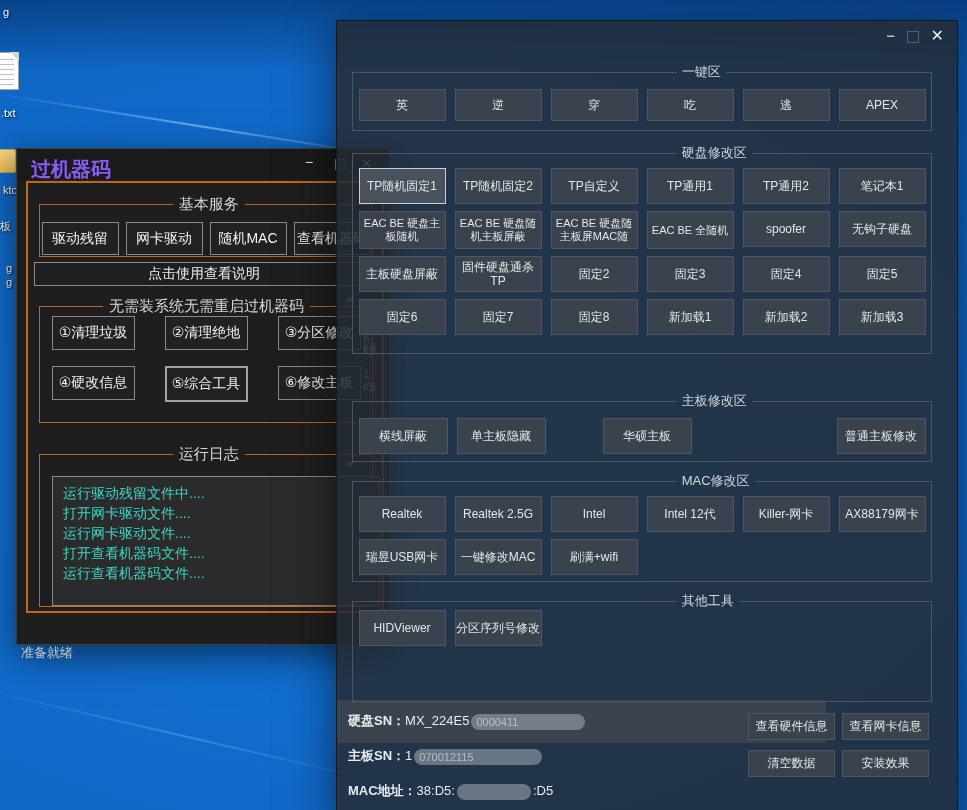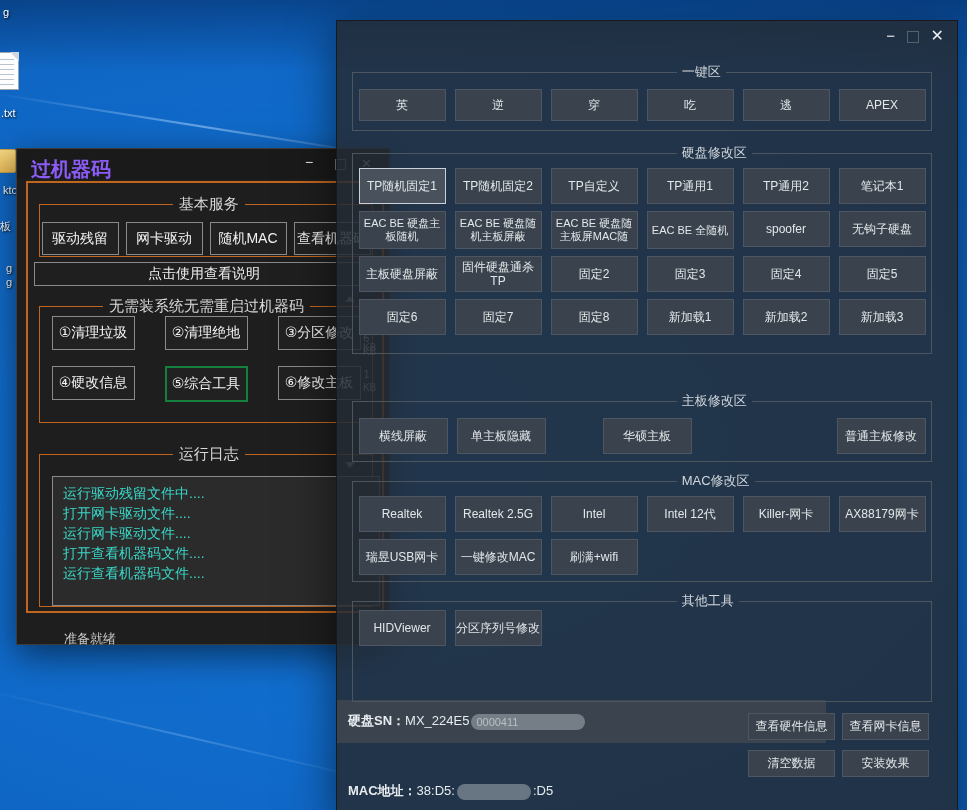--- a/index.html
+++ b/index.html
@@ -37,27 +37,27 @@
   .lgrp-basic legend{margin-left:40%;}
   .row-basic{display:grid;grid-template-columns:repeat(4,77px);gap:7px;justify-content:center;margin-top:8px;}
   .lbtn{background:#212121;border:1px solid #8a8a8a;color:#f2f2f2;font-size:14px;height:31px;
     display:flex;align-items:center;justify-content:center;text-align:center;white-space:nowrap;}
   .help-btn{position:absolute;left:17px;top:113px;width:338px;height:22px;background:#1f1f1f;border:1px solid #8a8a8a;
     color:#f0f0f0;font-size:14px;display:flex;align-items:center;justify-content:center;}
   .lgrp-nr{left:22px;top:148px;width:332px;height:124px;}
   .lgrp-nr legend{margin-left:19%;}
   .row-nr{display:grid;grid-template-columns:repeat(3,83px);column-gap:30px;row-gap:16px;justify-content:center;}
   .row-nr .lbtn{height:32px;}
-  .lbtn.active{border:2px solid #15803d;}
+  .lbtn.active{border:2px solid #a3a3a3;}
   .lgrp-log{left:22px;top:296px;width:332px;height:160px;}
   .lgrp-log legend{margin-left:40%;}
   .logbox{position:absolute;left:12px;top:12px;width:306px;height:116px;background:#2b2b2b;border:1px solid #8a8a8a;
     padding:6px 10px;overflow:hidden;}
   .logline{color:#39d8c8;font-size:14px;line-height:20px;white-space:nowrap;}
-  .lw-status{position:absolute;left:4px;top:481px;color:#c9c9c9;font-size:13px;margin-left:43px;}
+  .lw-status{position:absolute;left:4px;top:495px;color:#c9c9c9;font-size:13px;}
 
   
   .behind{position:absolute;left:0;top:0;z-index:3;}
   .band{position:absolute;left:337px;top:700px;width:489px;height:43px;background:rgba(233,236,239,.8);}
   .kb{position:absolute;color:rgba(218,223,227,.8);font-size:11px;font-family:"DejaVu Sans Mono",monospace;}
   .arrow{position:absolute;width:0;height:0;border-left:5px solid transparent;border-right:5px solid transparent;}
   .arrow.up{left:345px;top:296px;border-bottom:6px solid rgba(205,211,217,.6);}
   .arrow.down{left:345px;top:462px;border-top:6px solid rgba(205,211,217,.6);}
 
   
@@ -263,20 +263,23 @@
         <div></div>
           <div></div>
           <div></div>
           <div></div>
       </div>
     </fieldset>
 
     <div class="inforow i1">
       <span class="lab">硬盘SN：</span><span>MX_224E5</span><span class="smudge sm1">0000411</span>
     </div>
+    <div class="inforow i2">
+      <span class="lab">主板SN：</span><span>1</span><span class="smudge sm2">070012115</span>
+    </div>
     <div class="inforow i3">
       <span class="lab">MAC地址：</span><span>38:D5:</span><span class="smudge sm3"></span><span>:D5</span>
     </div>
 
     <div class="info-btns">
       <div class="ibtn">查看硬件信息</div>
       <div class="ibtn">查看网卡信息</div>
       <div class="ibtn">清空数据</div>
       <div class="ibtn">安装效果</div>
     </div>

